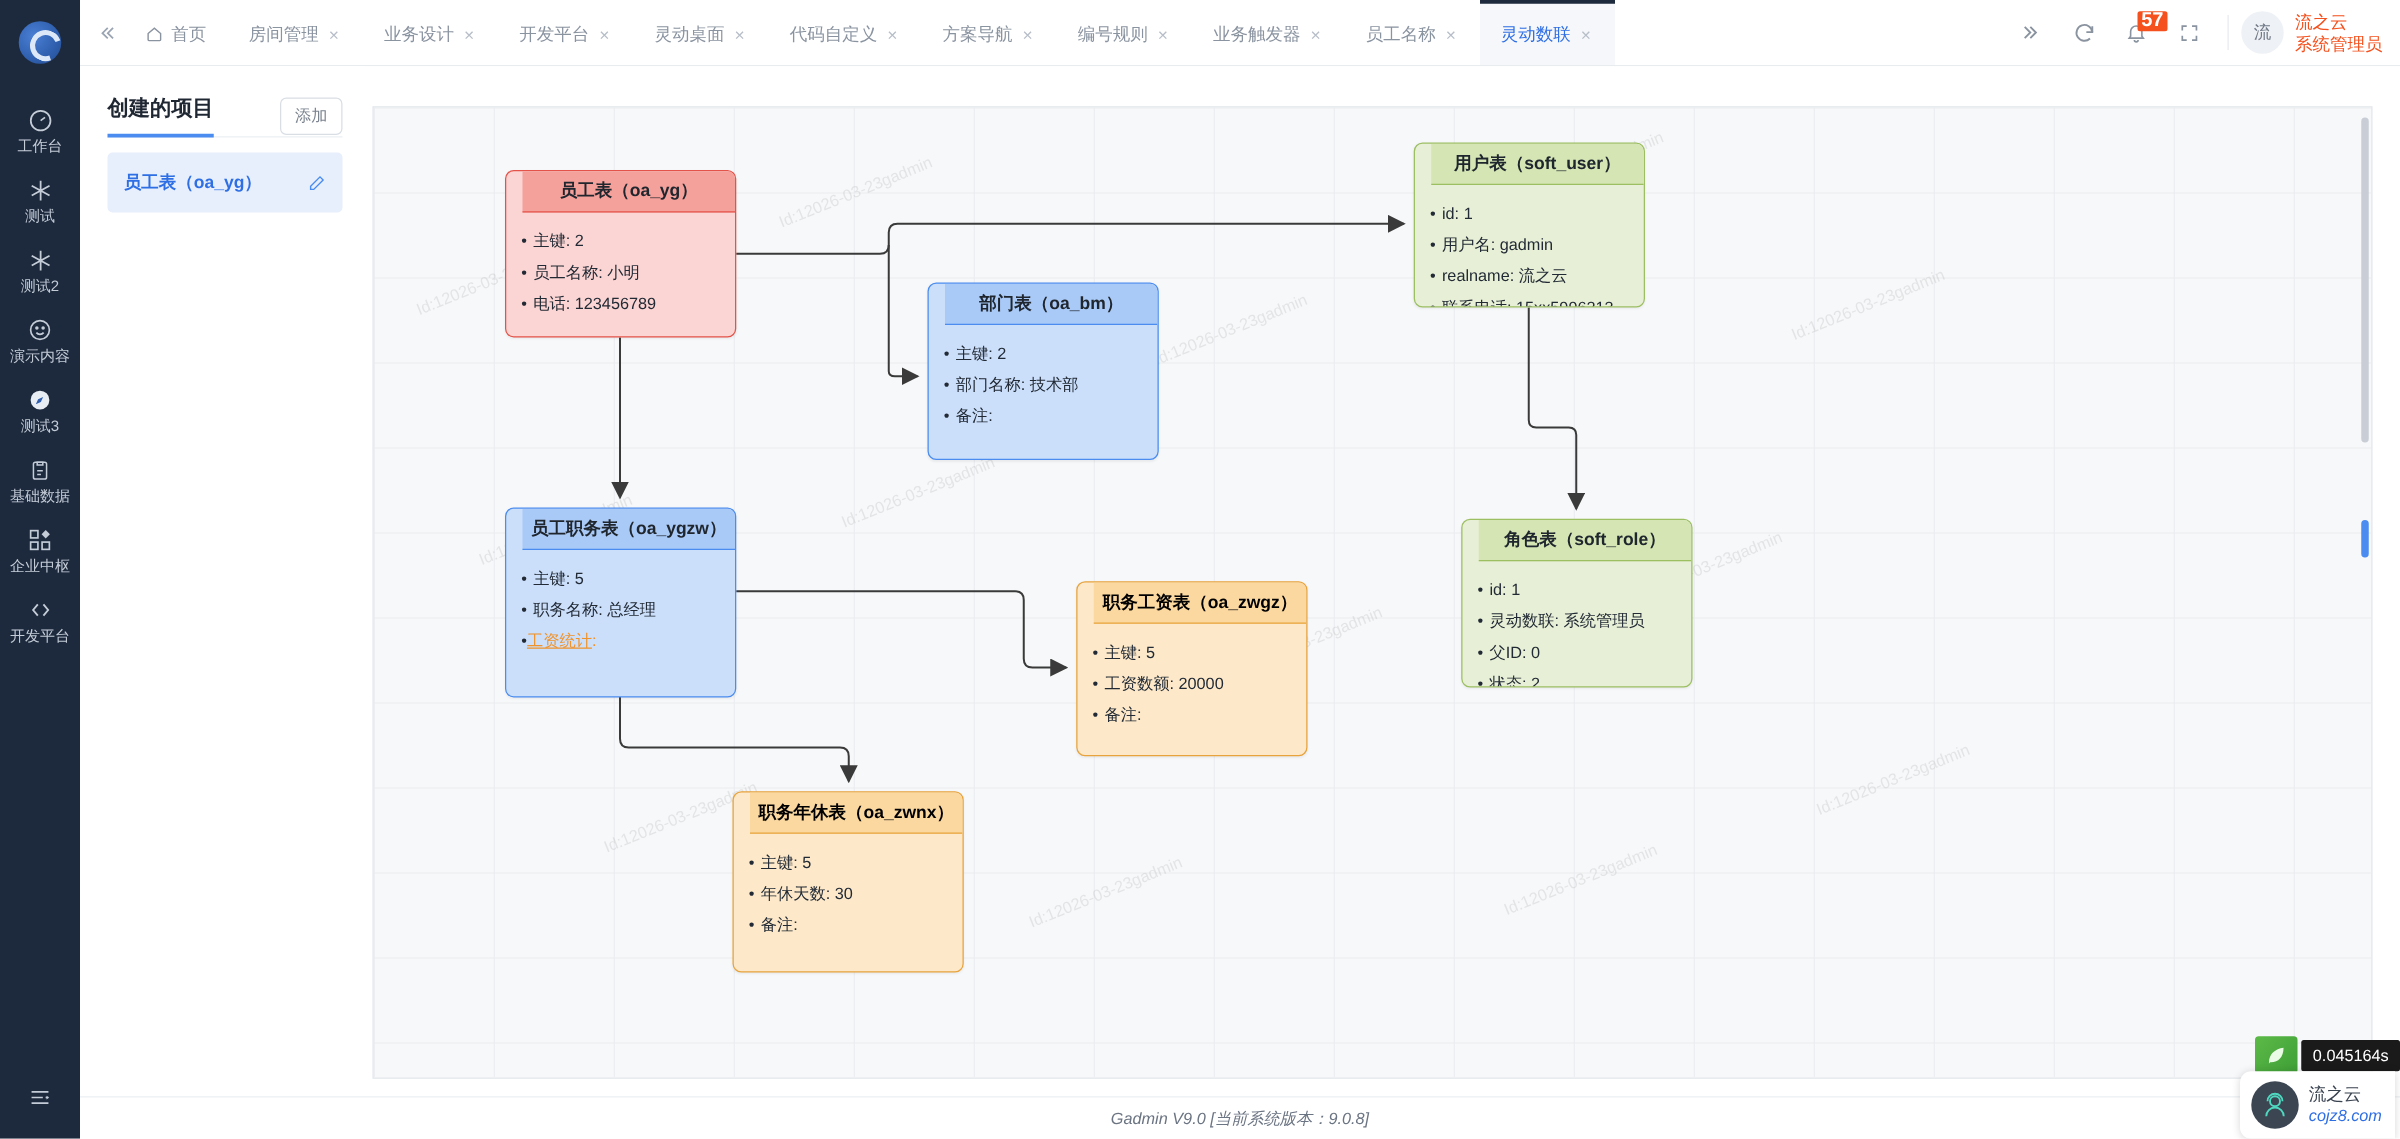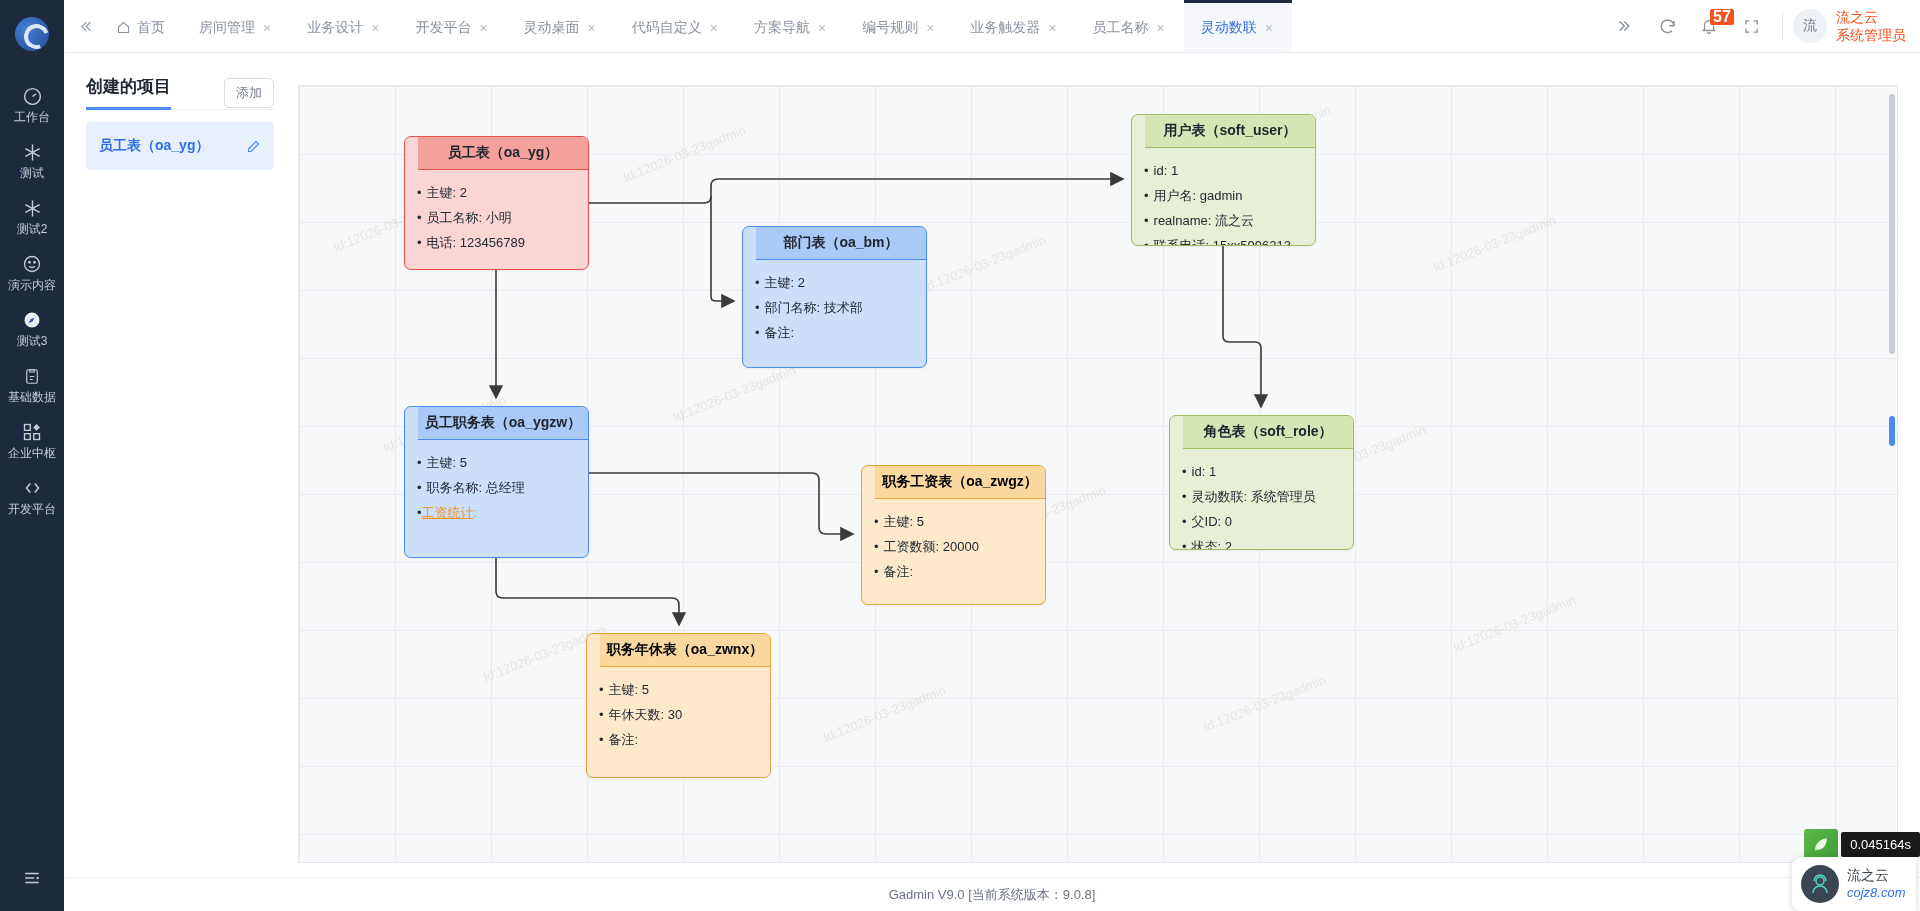--- a/index.html
+++ b/index.html
@@ -168,21 +168,21 @@
   .v-scroll2 {
     position: absolute; right: 2px; top: 330px; width: 6px; height: 30px;
     background: #4a8cf0; border-radius: 3px;
   }
 
   
   .footer {
     position: absolute; left: 64px; right: 0; bottom: 0; height: 34px;
     background: #fff; border-top: 1px solid #eceff3;
     display: flex; align-items: center; justify-content: center;
-    font-size: 13px; color: #6b7482;
+    font-size: 13px; color: #6b7482; font-style: italic;
   }
 
   
   .leaf-box {
     position: absolute; right: 82px; bottom: 52px; width: 34px; height: 30px;
     background: linear-gradient(135deg, #5bba47, #3f9e36); border-radius: 3px;
     display: flex; align-items: center; justify-content: center; color: #eafbe6;
   }
   .perf-tip {
     position: absolute; right: 0px; bottom: 54px; background: #1a1a1a; color: #fff;

